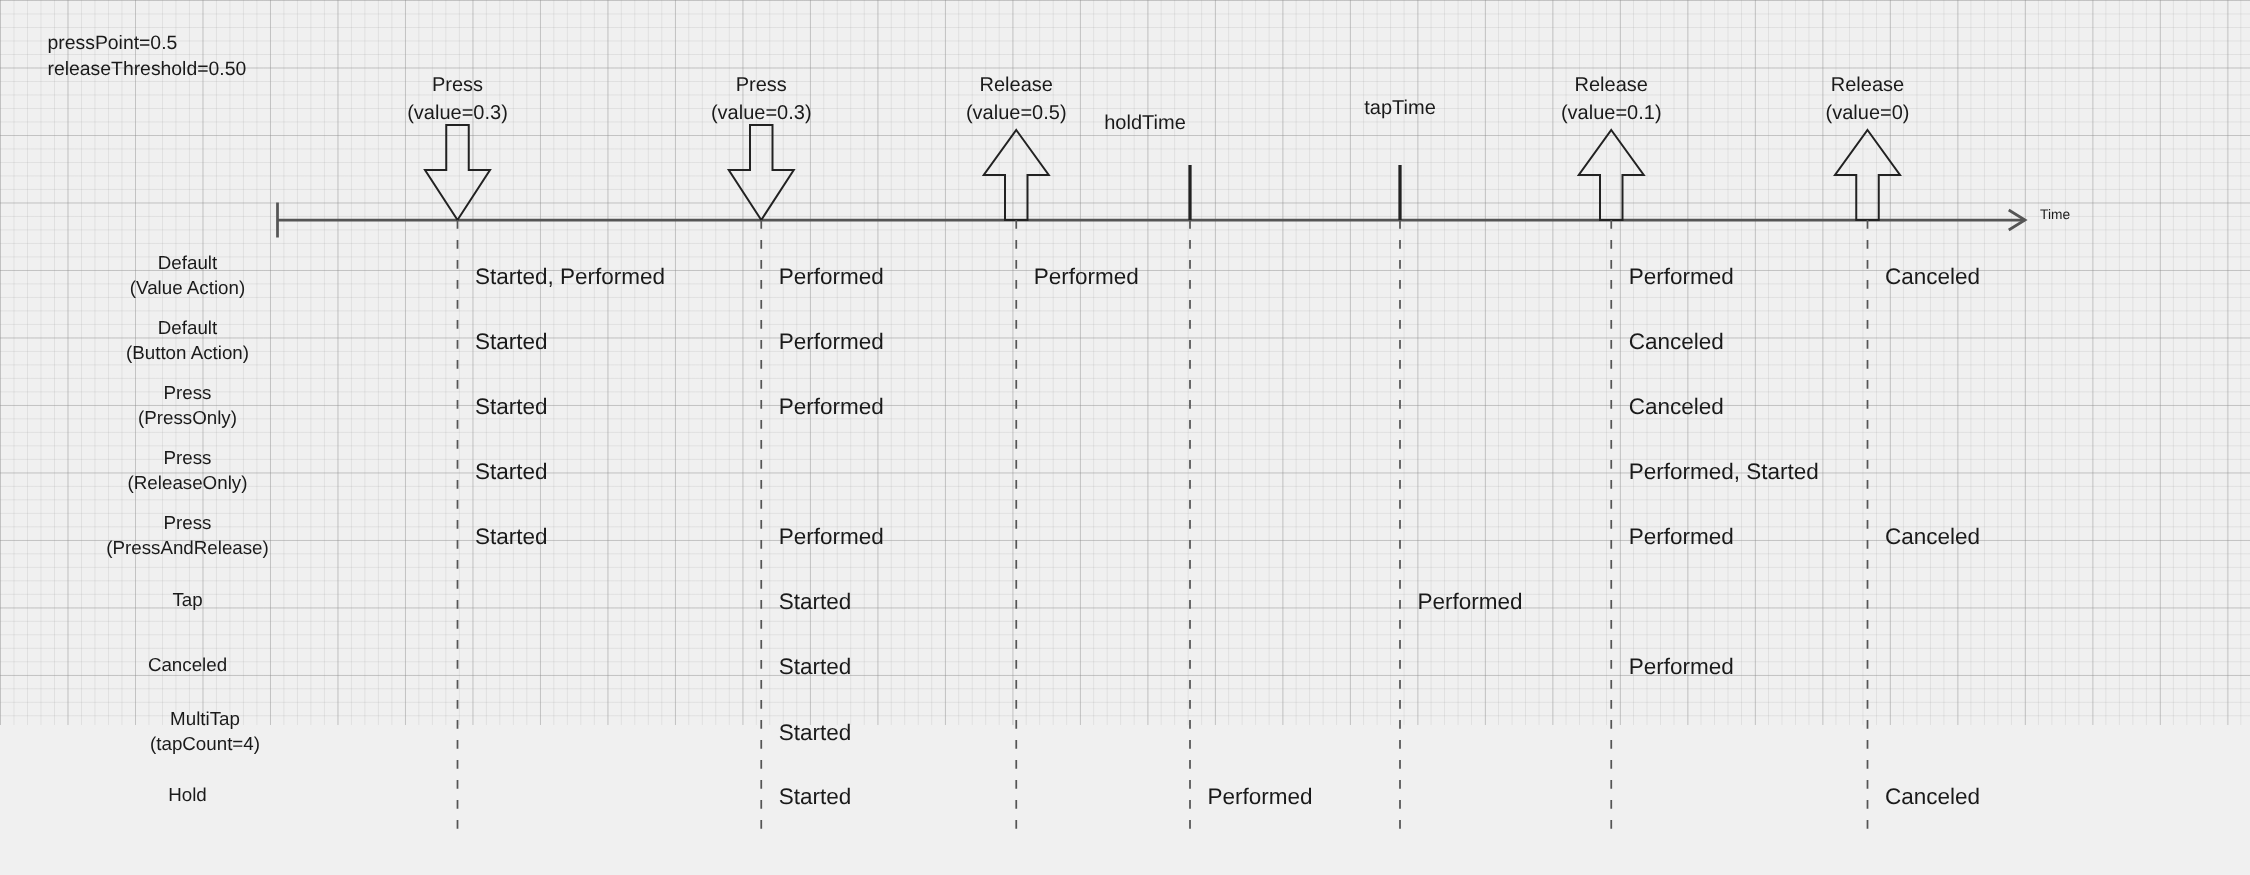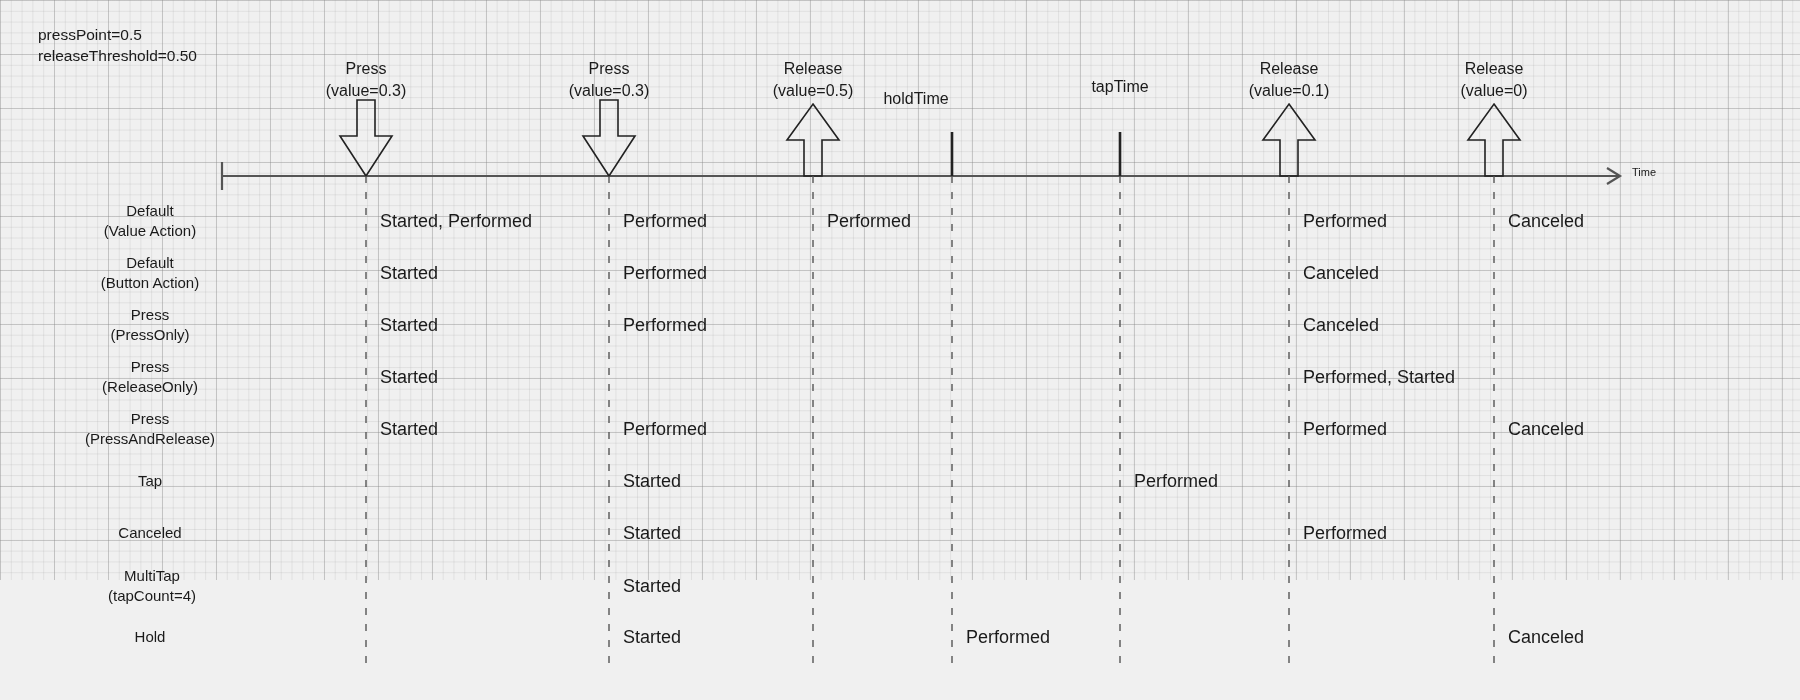--- a/index.html
+++ b/index.html
@@ -153,21 +153,21 @@
       <div class="cell-text" style="left: 380px; top: 429px;">Started</div>
       <div class="cell-text" style="left: 623px; top: 429px;">Performed</div>
       <div class="cell-text" style="left: 1303px; top: 429px;">Performed</div>
       <div class="cell-text" style="left: 1508px; top: 429px;">Canceled</div>
       <div class="row-label" style="left: 150px; top: 481px;"><div>Tap</div></div>
       <div class="cell-text" style="left: 623px; top: 481px;">Started</div>
       <div class="cell-text" style="left: 1134px; top: 481px;">Performed</div>
       <div class="row-label" style="left: 150px; top: 533px;"><div>Canceled</div></div>
       <div class="cell-text" style="left: 623px; top: 533px;">Started</div>
       <div class="cell-text" style="left: 1303px; top: 533px;">Performed</div>
-      <div class="row-label" style="left: 152px; top: 586px;"><div>MultiTap</div><div>(tapCount=4)</div></div>
+      <div class="row-label" style="left: 164px; top: 586px;"><div>MultiTap</div><div>(tapCount=4)</div></div>
       <div class="cell-text" style="left: 623px; top: 586px;">Started</div>
       <div class="row-label" style="left: 150px; top: 637px;"><div>Hold</div></div>
       <div class="cell-text" style="left: 623px; top: 637px;">Started</div>
       <div class="cell-text" style="left: 966px; top: 637px;">Performed</div>
       <div class="cell-text" style="left: 1508px; top: 637px;">Canceled</div>
     </div>
 
 </div>
 
 </body></html>

